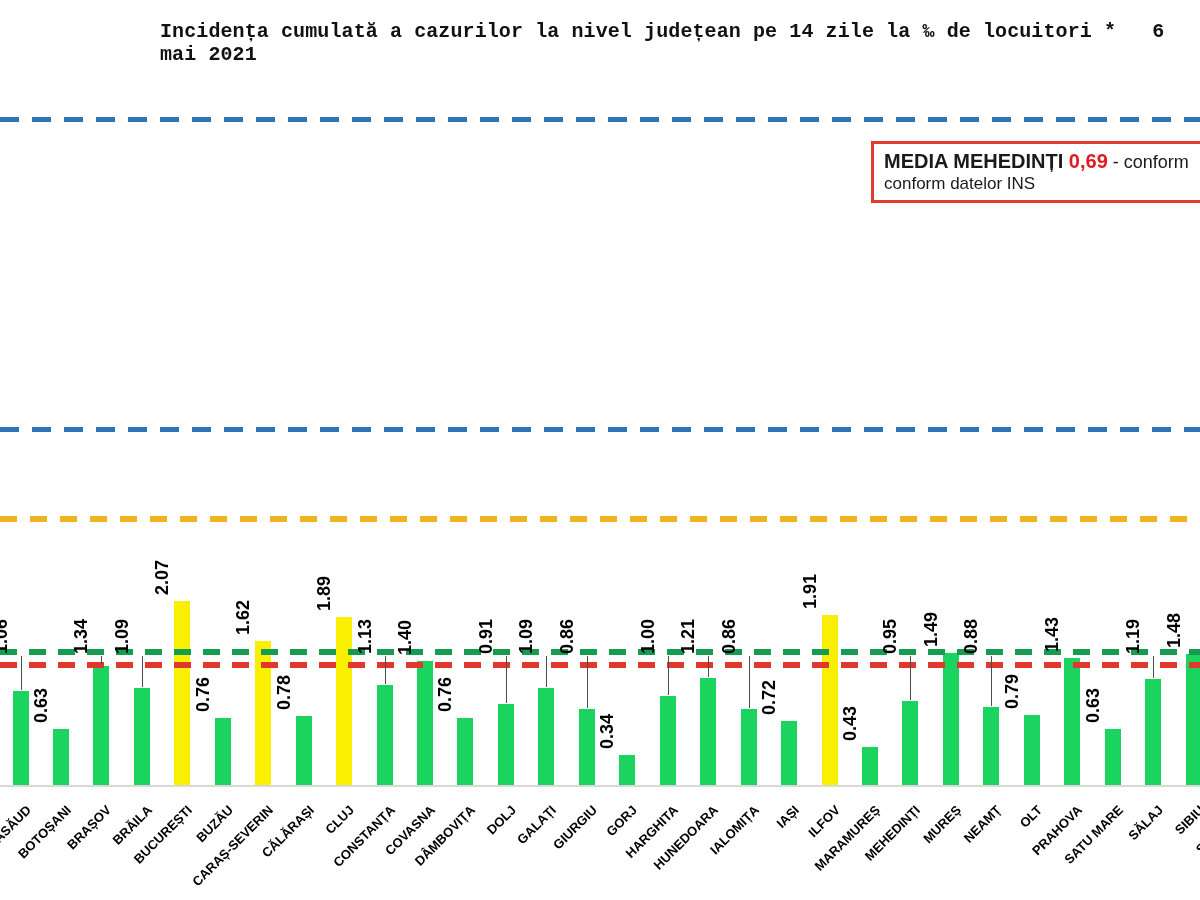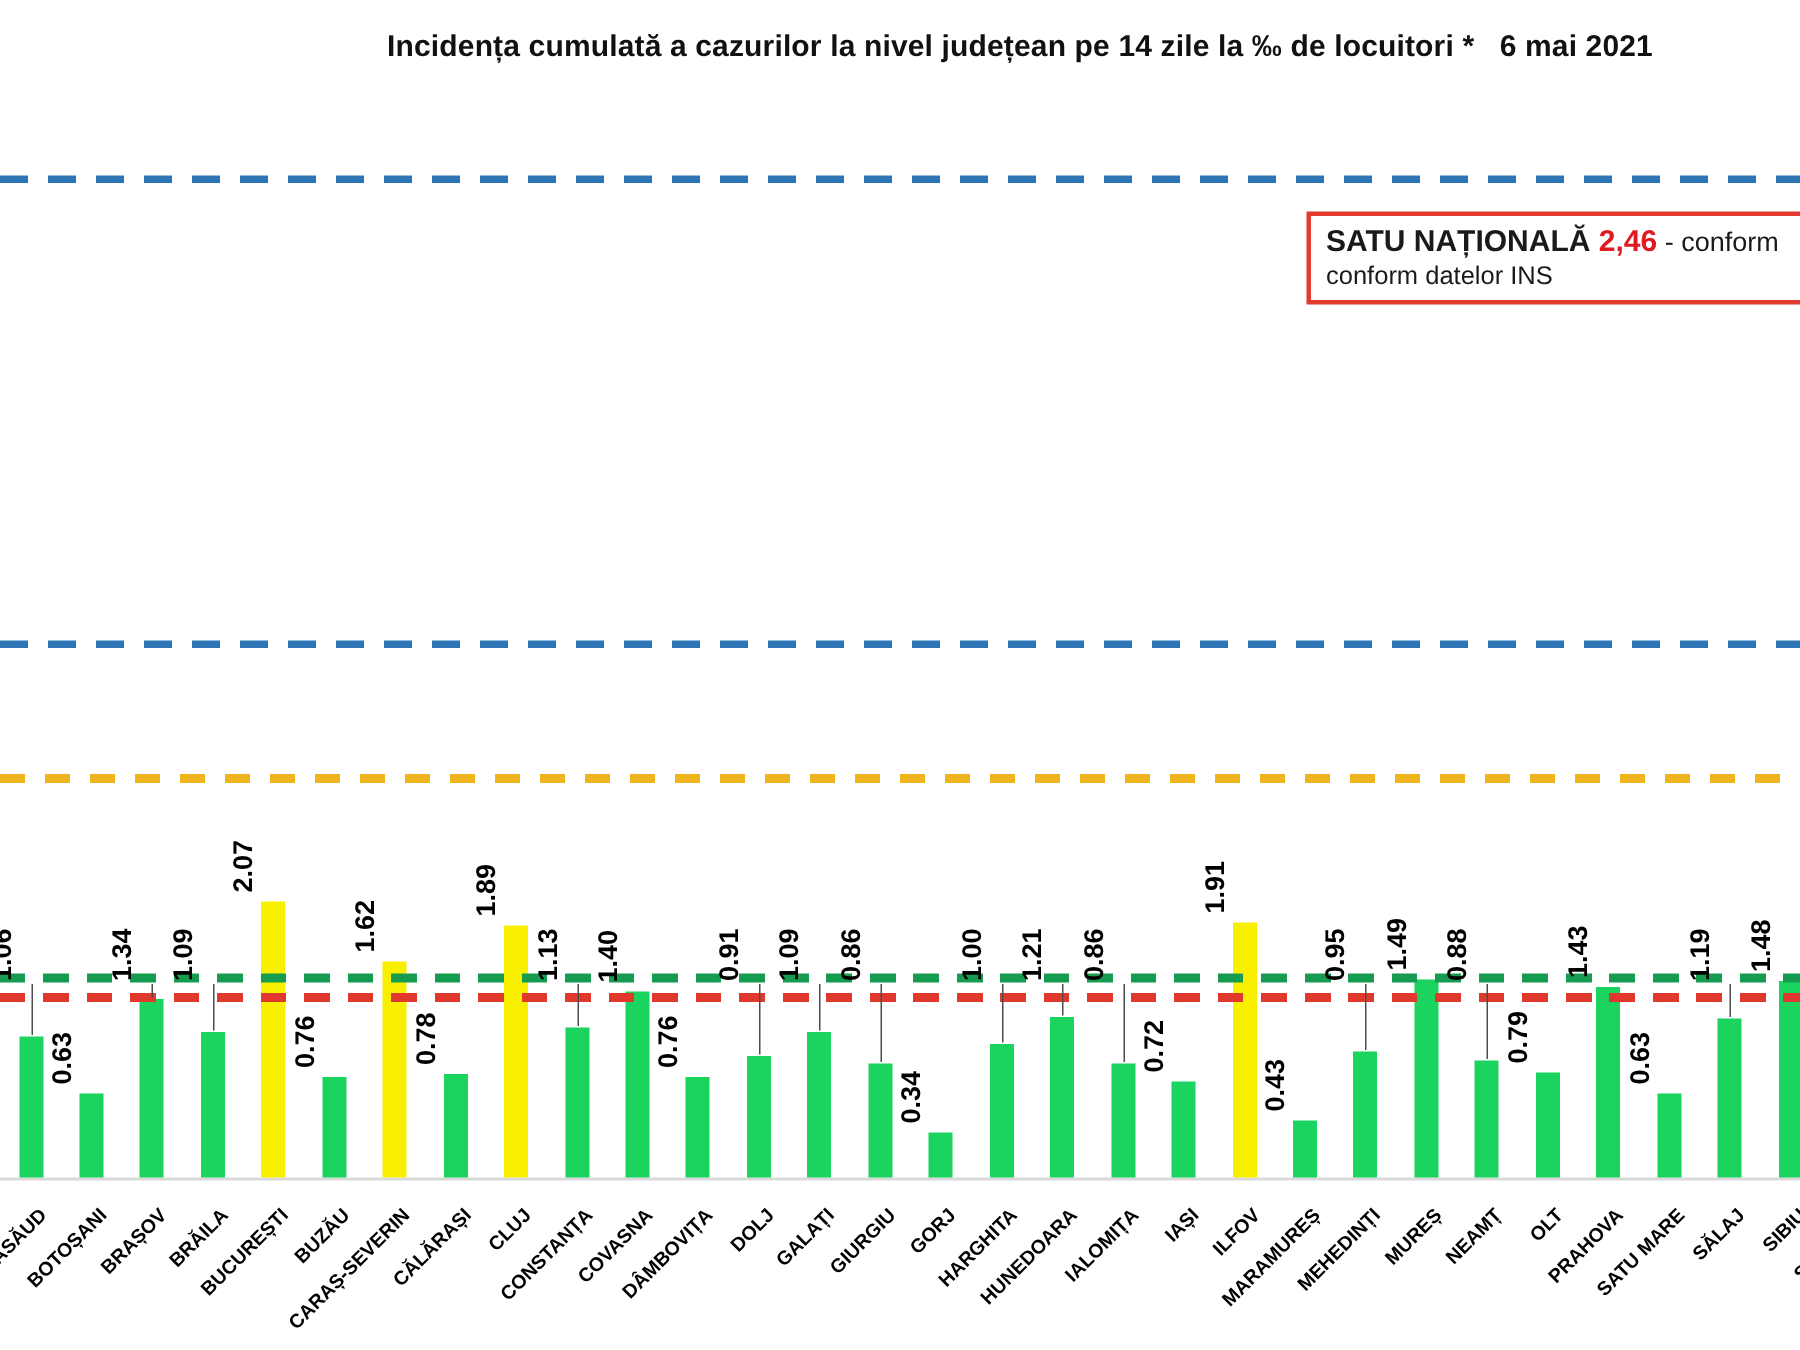--- a/index.html
+++ b/index.html
@@ -1,22 +1,22 @@
 <!DOCTYPE html>
 <html><head>
 <meta charset="utf-8">
 <style>
   html,body{margin:0;padding:0;background:#fff;}
   #canvas{
     position:relative;width:1200px;height:900px;overflow:hidden;background:#ffffff;
     font-family:"Liberation Sans", sans-serif;
   }
   .chart-title{
-    position:absolute;left:160px;top:20px;width:1040px;text-align:center;
-    font-size:20px;font-weight:bold;color:#111;white-space:pre-wrap;letter-spacing:0.1px;
+    position:absolute;left:160px;top:20px;width:1040px;
+    font-size:20px;font-weight:bold;color:#111;white-space:pre-wrap;letter-spacing:0.1px;font-family:Liberation Mono, monospace;
   }
   .ref-line{position:absolute;left:0;width:1200px;height:6px;}
   .bar{position:absolute;width:16px;}
   .baseline{position:absolute;left:0;width:1200px;height:2px;background:#d9d9d9;}
   .value-label{
     position:absolute;width:64px;height:20px;line-height:20px;
     transform:rotate(-90deg);transform-origin:left bottom;
     font-size:18px;font-weight:bold;color:#000;text-align:left;white-space:nowrap;
   }
   .leader-line{position:absolute;width:1px;background:#4d4d4d;}
@@ -35,21 +35,21 @@
   .note-suffix{font-size:18px;font-weight:normal;color:#1a1a1a;}
   .note-line2{font-size:17px;font-weight:normal;color:#1a1a1a;margin-top:1px;}
 </style>
 </head>
 <body>
 
 <div id="canvas">
   <div class="chart-title">Incidența cumulată a cazurilor la nivel județean pe 14 zile la ‰ de locuitori *   6 mai 2021</div>
 
   <div class="note-box">
-    <div class="note-line1"><span>SATU NAȚIONALĂ </span><span class="note-value">2,46</span><span class="note-suffix"> - conform</span></div>
+    <div class="note-line1"><span>MEDIA MEHEDINȚI </span><span class="note-value">0,69</span><span class="note-suffix"> - conform</span></div>
     <div class="note-line2">conform datelor INS</div>
   </div>
 
   <div id="plot">
       <div class="bar" style="left: 12.5px; top: 690.872px; height: 94.128px; background: rgb(27, 211, 95); z-index: 1;"></div>
       <div class="leader-line" style="left: 20.5px; top: 656px; height: 33.872px; z-index: 4;"></div>
       <div class="value-label" style="left: 10.5px; top: 634px; z-index: 4;">1.06</div>
       <div class="county-label" style="left: -161.5px; top: 800px; z-index: 2;">BISTRIȚA-NĂSĂUD</div>
       <div class="bar" style="left: 52.95px; top: 729.056px; height: 55.944px; background: rgb(27, 211, 95); z-index: 1;"></div>
       <div class="value-label" style="left: 50.95px; top: 703.056px; z-index: 4;">0.63</div>

